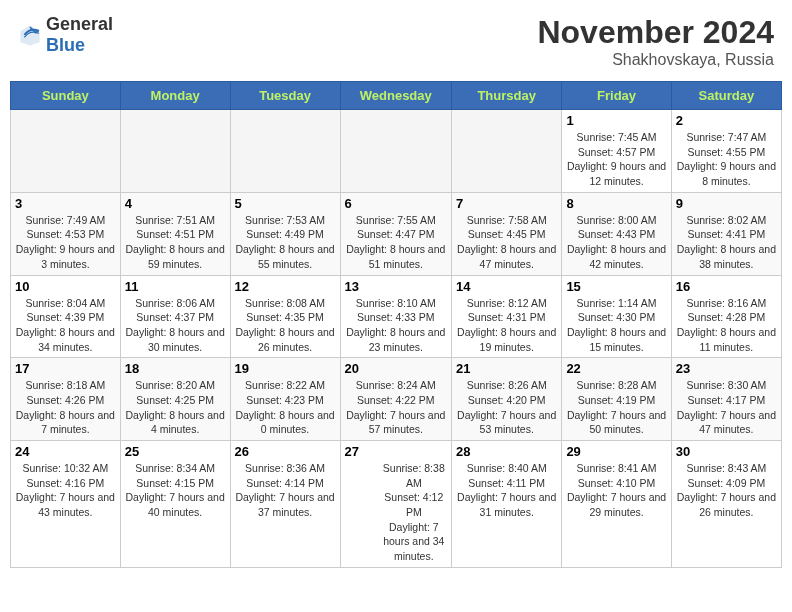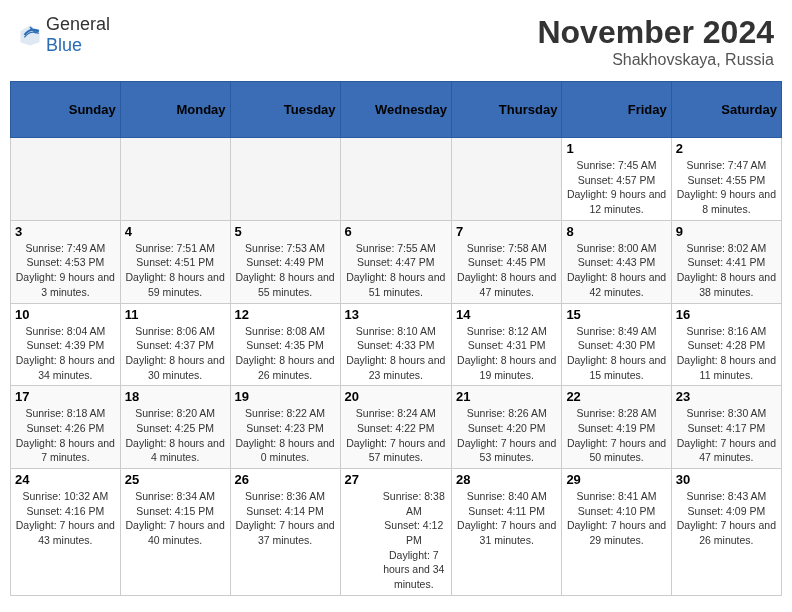--- a/index.html
+++ b/index.html
@@ -18,21 +18,21 @@
       padding: 4px 8px;
     }
     .logo {
       display: flex;
       align-items: center;
     }
     .logo-text {
       display: flex;
       flex-direction: column;
       font-size: 18px;
-      font-weight: normal;
+      font-weight: bold;
     }
     .logo-general { color: #333; }
     .logo-blue { color: #2a6db5; }
     .logo-icon {
       width: 24px;
       height: 24px;
       margin-right: 4px;
     }
     .title-block {
       text-align: right;
@@ -46,23 +46,23 @@
       font-size: 16px;
       color: #555;
     }
     .calendar {
       width: 100%;
       border-collapse: collapse;
       font-size: 11px;
     }
     .calendar th {
       background: #3a6db5;
-      color: #000000;
-      padding: 20px 4px;
-      text-align: right;
+      color: #bef264;
+      padding: 6px 4px;
+      text-align: center;
       font-size: 13px;
       font-weight: bold;
       border: 1px solid #2a5a9f;
     }
     .calendar td {
       border: 1px solid #ccc;
       vertical-align: top;
       padding: 3px 4px;
       width: 113px;
       min-height: 80px;
@@ -212,21 +212,21 @@
 Daylight: 8 hours and 23 minutes.</div>
         </td>
         <td>
           <span class="day-num">14</span>
           <div class="day-info" style="white-space: pre-line;">Sunrise: 8:12 AM
 Sunset: 4:31 PM
 Daylight: 8 hours and 19 minutes.</div>
         </td>
         <td>
           <span class="day-num">15</span>
-          <div class="day-info" style="white-space: pre-line;">Sunrise: 8:49 AM
+          <div class="day-info" style="white-space: pre-line;">Sunrise: 1:14 AM
 Sunset: 4:30 PM
 Daylight: 8 hours and 15 minutes.</div>
         </td>
         <td>
           <span class="day-num">16</span>
           <div class="day-info" style="white-space: pre-line;">Sunrise: 8:16 AM
 Sunset: 4:28 PM
 Daylight: 8 hours and 11 minutes.</div>
         </td>
       </tr>

